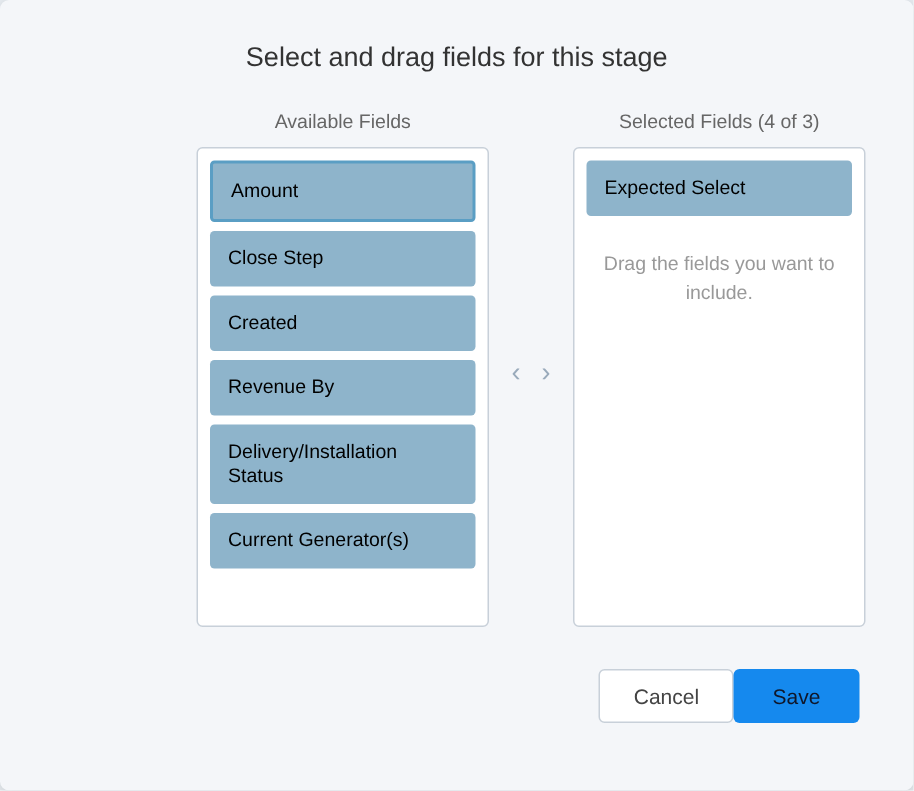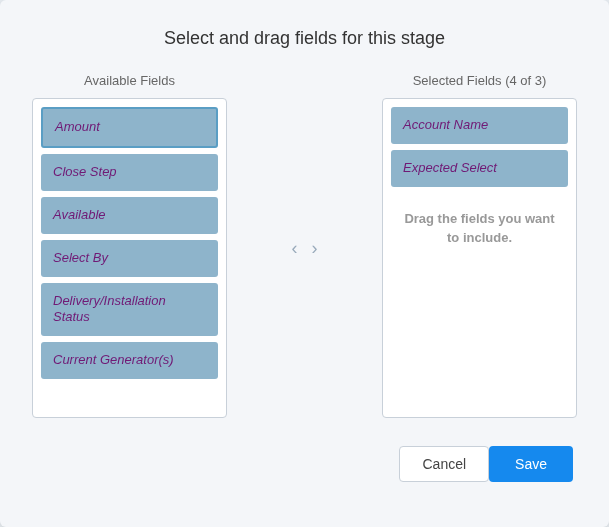--- a/index.html
+++ b/index.html
@@ -31,21 +31,21 @@
       color: #333;
       margin-bottom: 24px;
       text-align: center;
     }
 
     .columns-wrapper {
       display: flex;
       align-items: flex-start;
       gap: 0;
       width: 100%;
-      justify-content: space-between;
+      justify-content: flex-end;
     }
 
     .column {
       display: flex;
       flex-direction: column;
       width: 195px;
     }
 
     .column-header {
       font-size: 13px;
@@ -60,42 +60,40 @@
       border-radius: 4px;
       padding: 8px;
       display: flex;
       flex-direction: column;
       gap: 6px;
       min-height: 320px;
     }
 
     .field-item {
       background: #8eb4cb;
-      color: #701a75;
+      color: #000000;
       border-radius: 3px;
       padding: 10px 12px;
       font-size: 13px;
       font-weight: 500;
       cursor: grab;
       user-select: none;
       line-height: 1.3;
-      font-style: italic;
     }
 
     .field-item.first-selected {
       border: 2px solid #5a9ec4;
     }
 
     .drop-hint {
       color: #999;
       font-size: 13px;
       text-align: center;
       padding: 16px 8px;
       line-height: 1.5;
-      font-weight: bold;
     }
 
     .arrows-col {
       display: flex;
       flex-direction: column;
       align-items: center;
       justify-content: center;
       width: 56px;
       padding-top: 44px;
     }
@@ -136,56 +134,55 @@
       color: #444;
       cursor: pointer;
     }
 
     .btn-save {
       background: #1589ee;
       border: none;
       border-radius: 4px;
       padding: 9px 26px;
       font-size: 14px;
-      color: #ffffff;
+      color: #0f172a;
       cursor: pointer;
       font-weight: 500;
     }
   </style>
 </head>
 <body>
 
 <div class="dialog">
   <h2 class="dialog-title">Select and drag fields for this stage</h2>
 
   <div class="columns-wrapper">
 
     <div class="column">
       <div class="column-header">Available Fields</div>
       <div class="fields-box" id="available-fields-list">
       <div class="field-item first-selected">Amount</div>
           <div class="field-item">Close Step</div>
-          <div class="field-item">Available</div>
-          <div class="field-item">Select By</div>
+          <div class="field-item">Created</div>
+          <div class="field-item">Revenue By</div>
           <div class="field-item">Delivery/Installation Status</div>
           <div class="field-item">Current Generator(s)</div>
         </div>
     </div>
 
     <div class="arrows-col">
       <div class="arrows-row">
         <button class="arrow-btn">‹</button>
         <button class="arrow-btn">›</button>
       </div>
     </div>
 
     <div class="column">
       <div class="column-header">Selected Fields (4 of 3)</div>
       <div class="fields-box" id="selected-fields-list">
-      <div class="field-item">Account Name</div>
           <div class="field-item">Expected Select</div>
           <div class="drop-hint">Drag the fields you want to include.</div>
         </div>
     </div>
 
   </div>
 
   <div class="footer">
     <button class="btn-cancel">Cancel</button>
     <button class="btn-save">Save</button>

